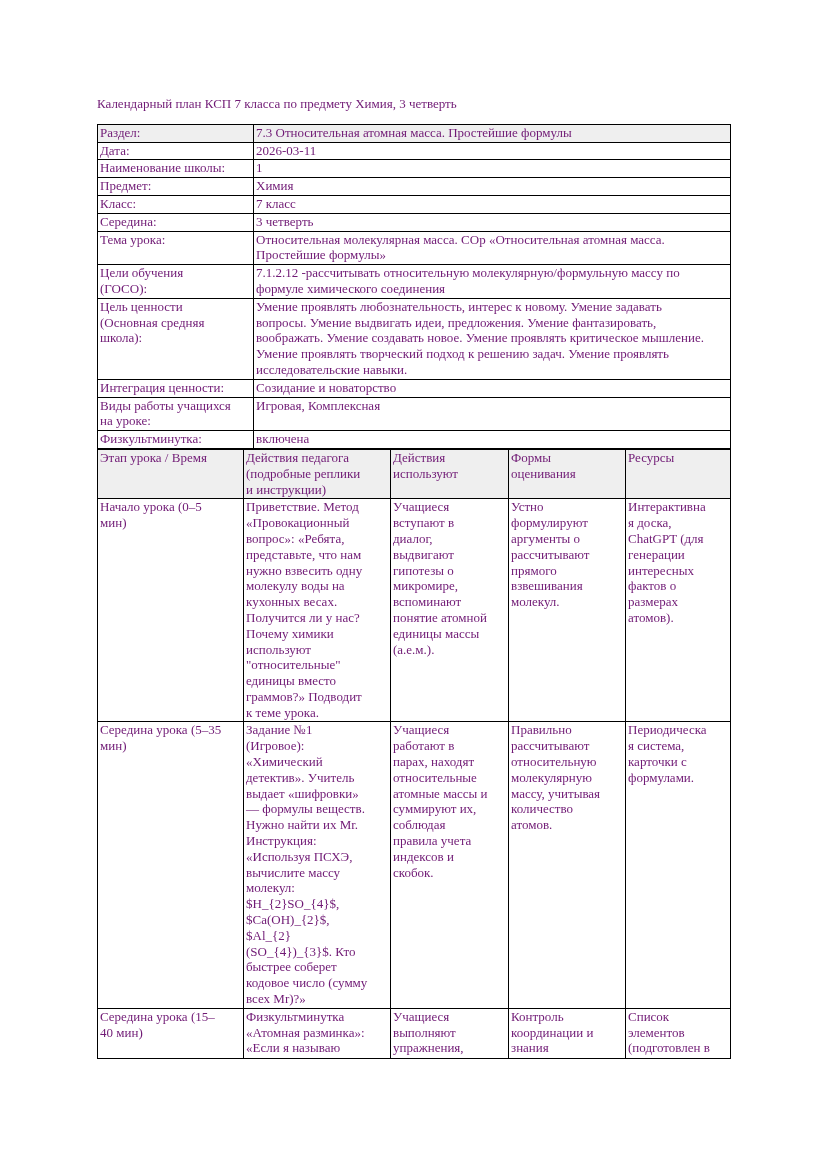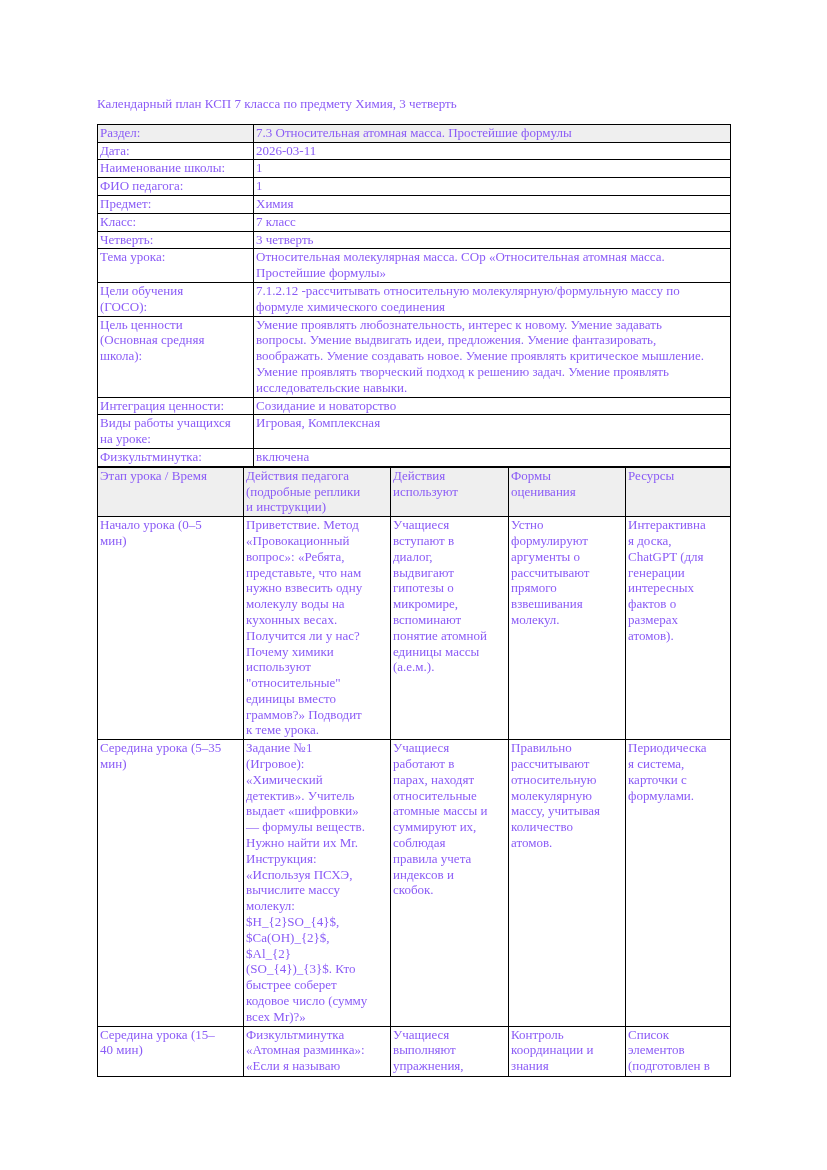--- a/index.html
+++ b/index.html
@@ -6,21 +6,21 @@
   .page {
     position:relative;
     width:823px; height:1170px;
     background:#ffffff;
     box-sizing:border-box;
     padding:96px 97px 0 97px;
     overflow:hidden;
     font-family:"Liberation Serif","DejaVu Serif",serif;
     font-size:13px;
     line-height:15.8px;
-    color:#8b5cf6;
+    color:#701a75;
   }
   .doc-title {
     font-size:13px; font-weight:normal;
     margin:0 0 12px 0;
   }
   table {
     border-collapse:collapse;
     table-layout:fixed;
     width:633px;
   }
@@ -56,33 +56,29 @@
       </tr>
       <tr>
         <td>Дата:</td>
         <td>2026-03-11</td>
       </tr>
       <tr>
         <td>Наименование школы:</td>
         <td>1</td>
       </tr>
       <tr>
-        <td>ФИО педагога:</td>
-        <td>1</td>
-      </tr>
-      <tr>
         <td>Предмет:</td>
         <td>Химия</td>
       </tr>
       <tr>
         <td>Класс:</td>
         <td>7 класс</td>
       </tr>
       <tr>
-        <td>Четверть:</td>
+        <td>Середина:</td>
         <td>3 четверть</td>
       </tr>
       <tr>
         <td>Тема урока:</td>
         <td>Относительная молекулярная масса. СОр «Относительная атомная масса. Простейшие формулы»</td>
       </tr>
       <tr>
         <td>Цели обучения (ГОСО):</td>
         <td>7.1.2.12 -рассчитывать относительную молекулярную/формульную массу по формуле химического соединения</td>
       </tr>

